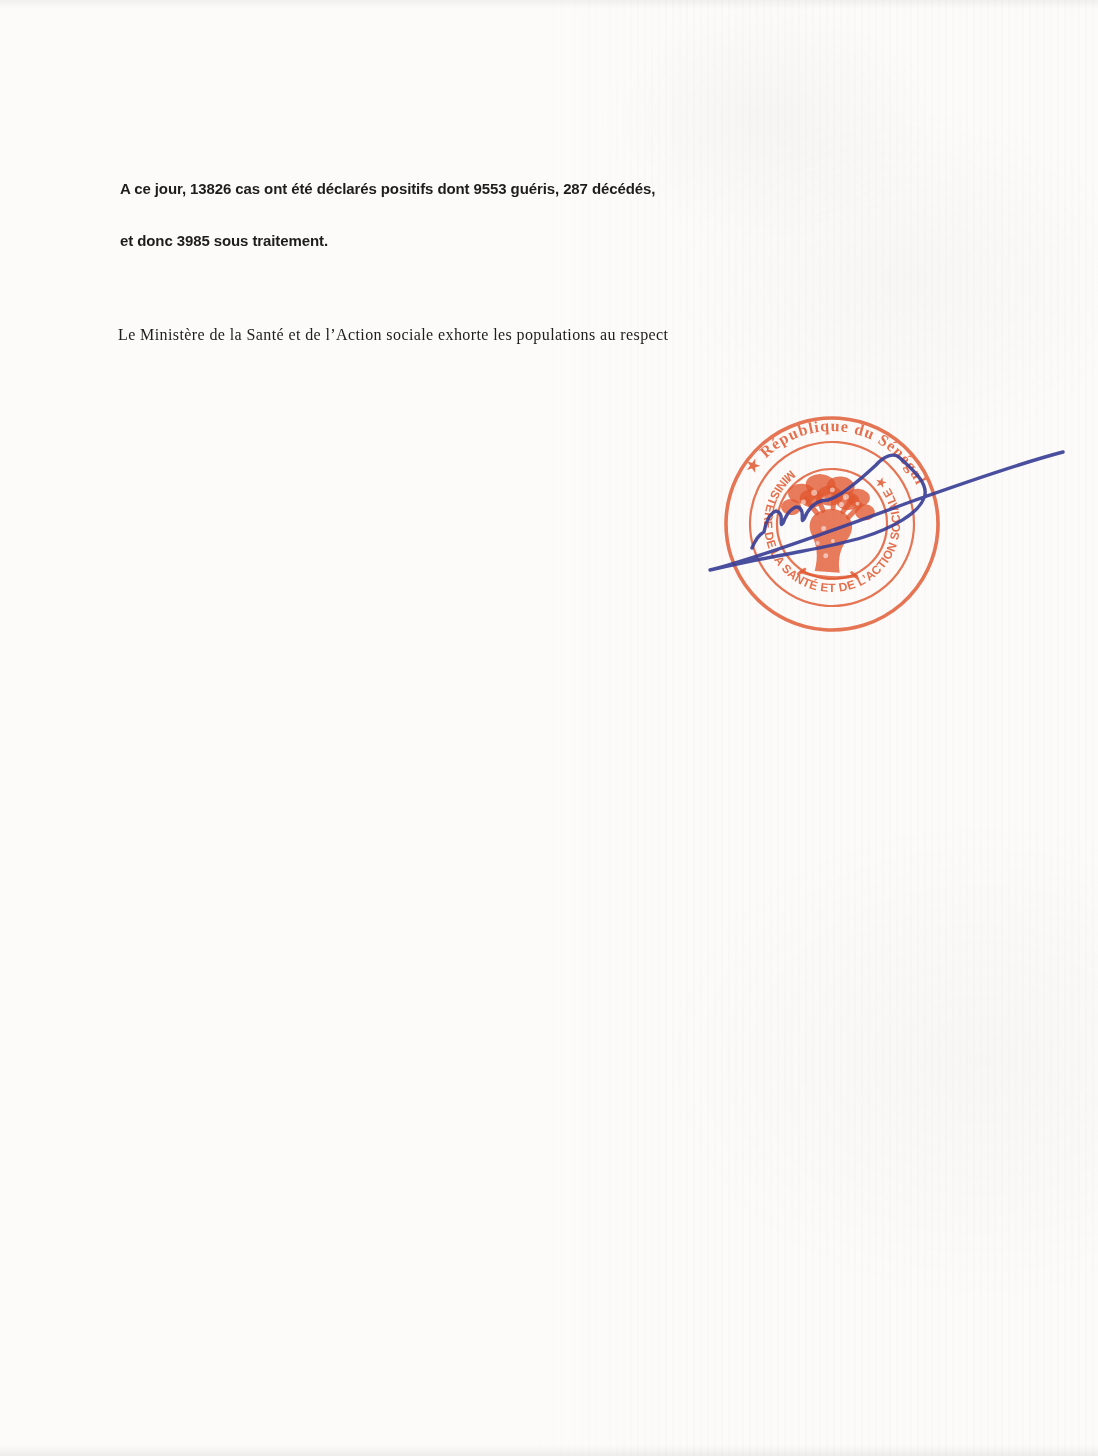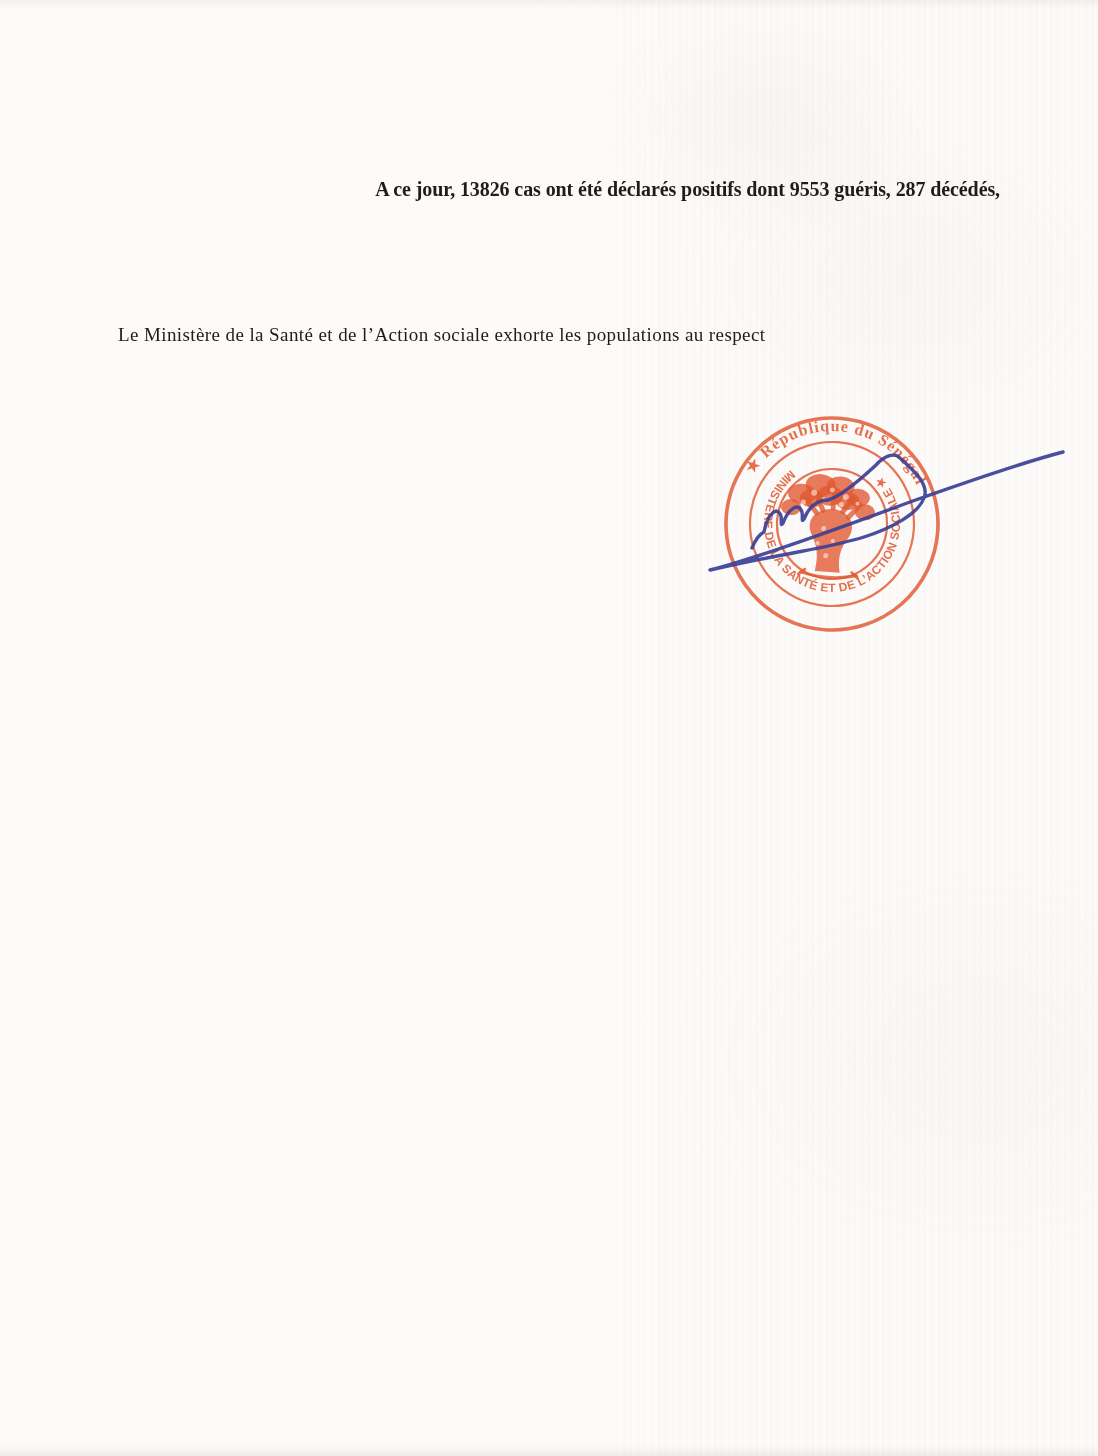--- a/index.html
+++ b/index.html
@@ -17,27 +17,27 @@
       radial-gradient(320px 240px at 905px 280px, rgba(178,170,158,0.055), transparent 72%),
       radial-gradient(420px 320px at 980px 1060px, rgba(178,170,158,0.05), transparent 75%),
       repeating-linear-gradient(90deg, rgba(176,168,156,0.035) 0px 2px, rgba(0,0,0,0) 2px 7px);
     -webkit-mask-image:linear-gradient(90deg, transparent 0 48%, #000 62% 100%);
     mask-image:linear-gradient(90deg, transparent 0 48%, #000 62% 100%);
     pointer-events:none;
   }
   .para{position:absolute;color:#1e1d1c;}
   .para-bold{
     left:120px;top:163px;width:880px;
-    font-family:Liberation Serif, serif;
-    font-weight:bold;font-size:20px;line-height:52px;letter-spacing:-0.1px;text-align:right;
+    font-family:Liberation Sans, sans-serif;
+    font-weight:bold;font-size:15px;line-height:52px;letter-spacing:-0.1px;
   }
   .para-regular{
     left:118px;top:320px;width:880px;
     font-family:"Liberation Serif",serif;
-    font-size:19px;line-height:29px;letter-spacing:0.4px;
+    font-size:16px;line-height:29px;letter-spacing:0.4px;
   }
   .stamp-wrap{
     position:absolute;left:712px;top:404px;width:240px;height:240px;
     transform:rotate(4deg);
   }
   .stamp-wrap svg{display:block;}
   .stamp-top-text{
     font-family:"Liberation Serif",serif;font-weight:bold;
     font-size:16px;letter-spacing:1.1px;
   }
@@ -51,20 +51,21 @@
 </style>
 </head>
 <body>
 
 <div class="page">
 
   <div class="paper-texture"></div>
 
   <div class="para para-bold">
     <div>A ce jour, 13826 cas ont été déclarés positifs dont 9553 guéris, 287 décédés,</div>
+    <div>et donc 3985 sous traitement.</div>
   </div>
 
   <div class="para para-regular">
     <div>Le Ministère de la Santé et de l’Action sociale exhorte les populations au respect</div>
   </div>
 
   <div class="stamp-wrap">
     <svg width="240" height="240" viewBox="0 0 240 240">
       <defs>
         <path id="arcTop" d="M 27 120 A 93 93 0 0 1 213 120" fill="none"></path>

